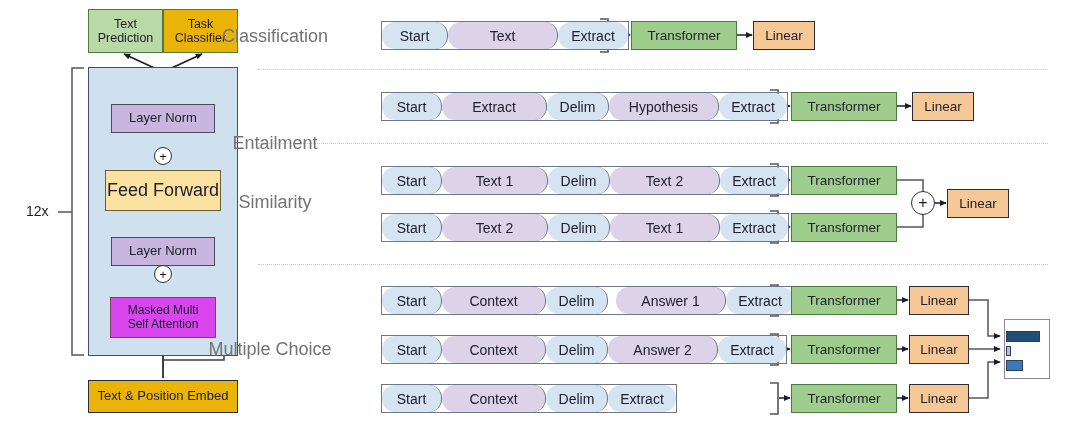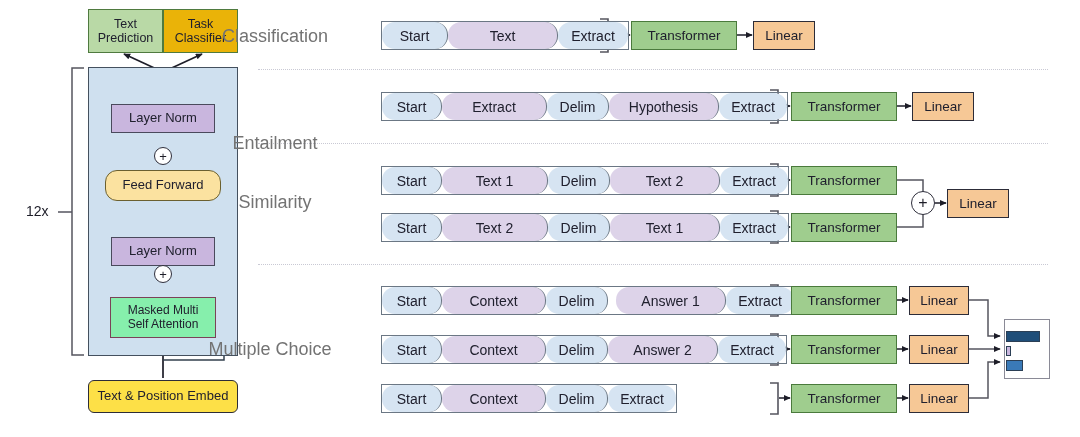--- a/index.html
+++ b/index.html
@@ -30,23 +30,23 @@
     position:absolute;
     background:#cfe0ef;
     border:1.4px solid #44505e;
     box-sizing:border-box;
   }
   .c-green-l{background:#b9d9a6;border-color:#4f7a3f;}
   .c-green-d{background:#eab308;border-color:#4f7a3f;}
   .c-green{background:#9fcd8e;border-color:#4a7a3c;}
   .c-purple{background:#c9b6de;border-color:#4a4a5c;}
   .c-yellow{background:#fbe2a0;border-color:#6b6030;}
-  .c-pink{background:#86efac;border-color:#7a4358;}
+  .c-pink{background:#d946ef;border-color:#7a4358;}
   .c-orange{background:#f6c896;border-color:#2c2c38;}
-  .c-orange2{background:#fde047;border-color:#333340;border-radius:6px;}
+  .c-orange2{background:#eab308;border-color:#333340;}
   .c-blue-cell{background:#d6e4f2;border-color:#6b7784;}
   .c-lav-cell{background:#ddd3e9;border-color:#6b7784;}
 
   .seq{position:absolute;display:flex;box-sizing:border-box;
        border:1.2px solid #6b7784;}
   .seq .cell{
     box-sizing:border-box;
     border-right:1.2px solid #6b7784;
     display:flex;align-items:center;justify-content:center;
     font-size:14px;color:#20202e;
@@ -157,21 +157,21 @@
 
   <div class="blk c-green-l" style="left:88px;top:9px;width:75px;height:44px;font-size:12.5px;">Text
 Prediction</div>
   <div class="blk c-green-d" style="left:163px;top:9px;width:75px;height:44px;font-size:12.5px;">Task
 Classifier</div>
 
   <div class="blk c-purple" style="left:111px;top:104px;width:104px;height:29px;font-size:13px;">Layer Norm</div>
 
   <div class="plus" style="left:154px;top:147px;width:18px;height:18px;">+</div>
 
-  <div class="blk c-yellow" style="left:105px;top:170px;width:116px;height:31px;font-size:13px;border-radius:12px;">Feed Forward</div>
+  <div class="blk c-yellow" style="left:105px;top:170px;width:116px;height:41px;font-size:18px;">Feed Forward</div>
 
   <div class="blk c-purple" style="left:111px;top:237px;width:104px;height:29px;font-size:13px;">Layer Norm</div>
 
   <div class="plus" style="left:154px;top:265px;width:18px;height:18px;">+</div>
 
   <div class="blk c-pink" style="left:110px;top:297px;width:106px;height:41px;font-size:12px;">Masked Multi
 Self Attention</div>
 
   <div class="blk c-orange2" style="left:88px;top:380px;width:150px;height:33px;font-size:13px;border-color:#2c2c38;">Text &amp; Position Embed</div>
 

